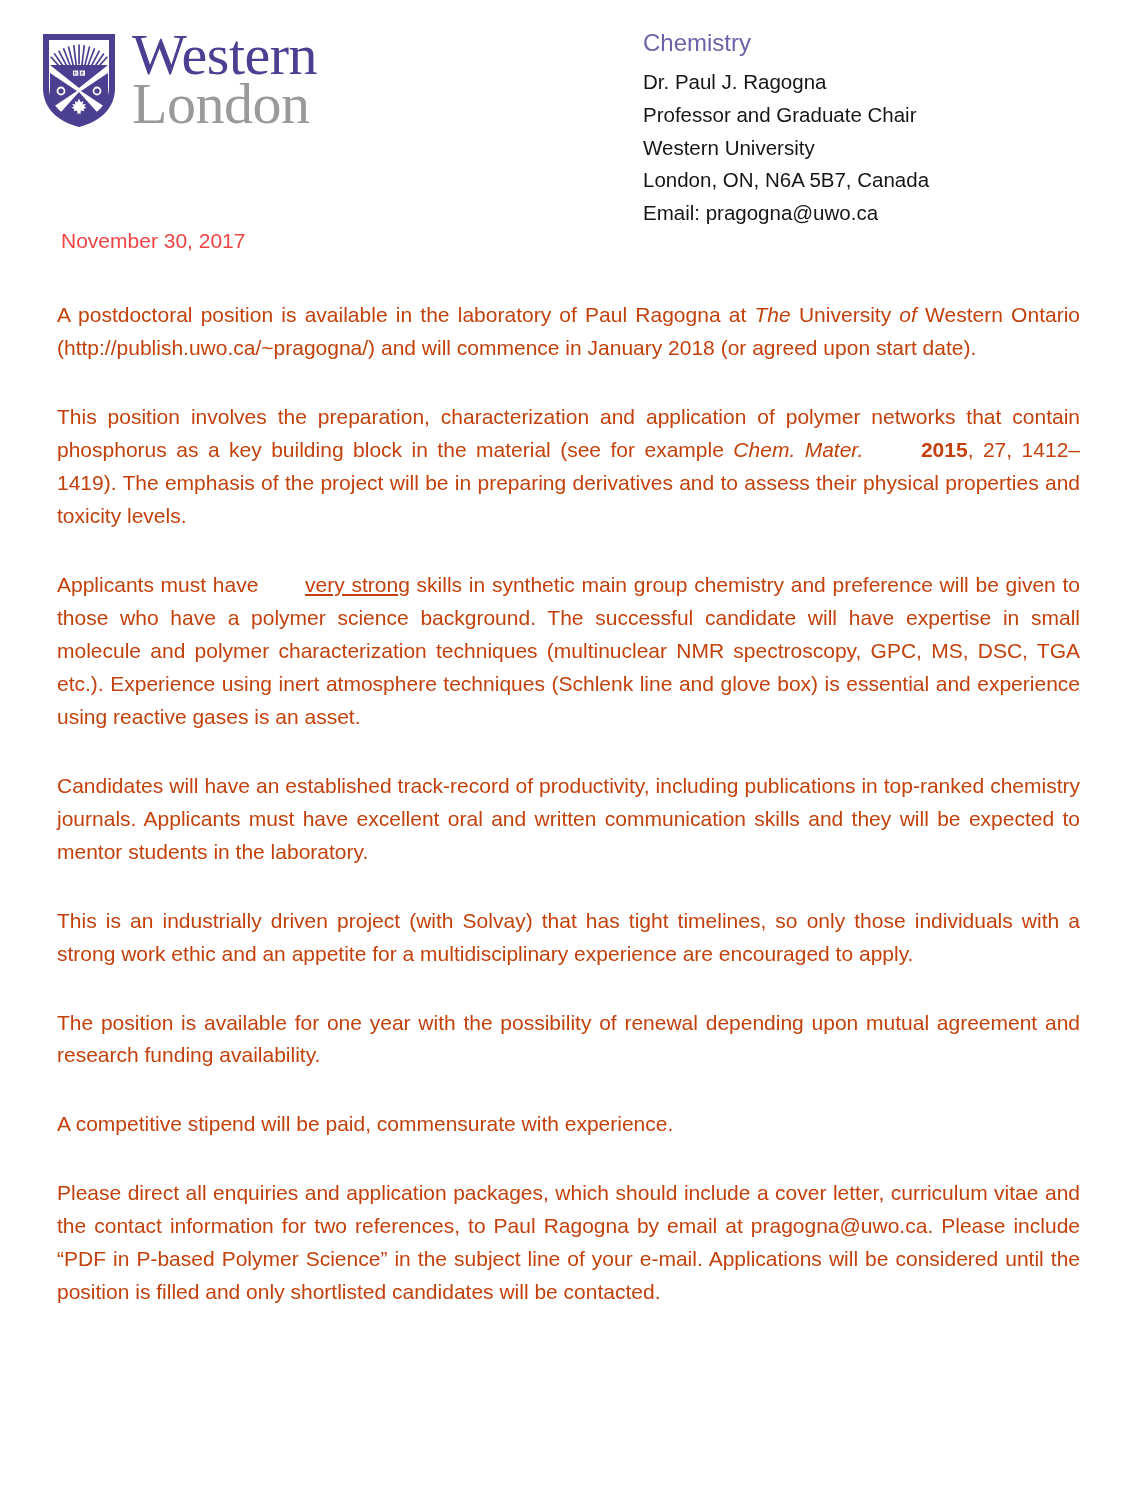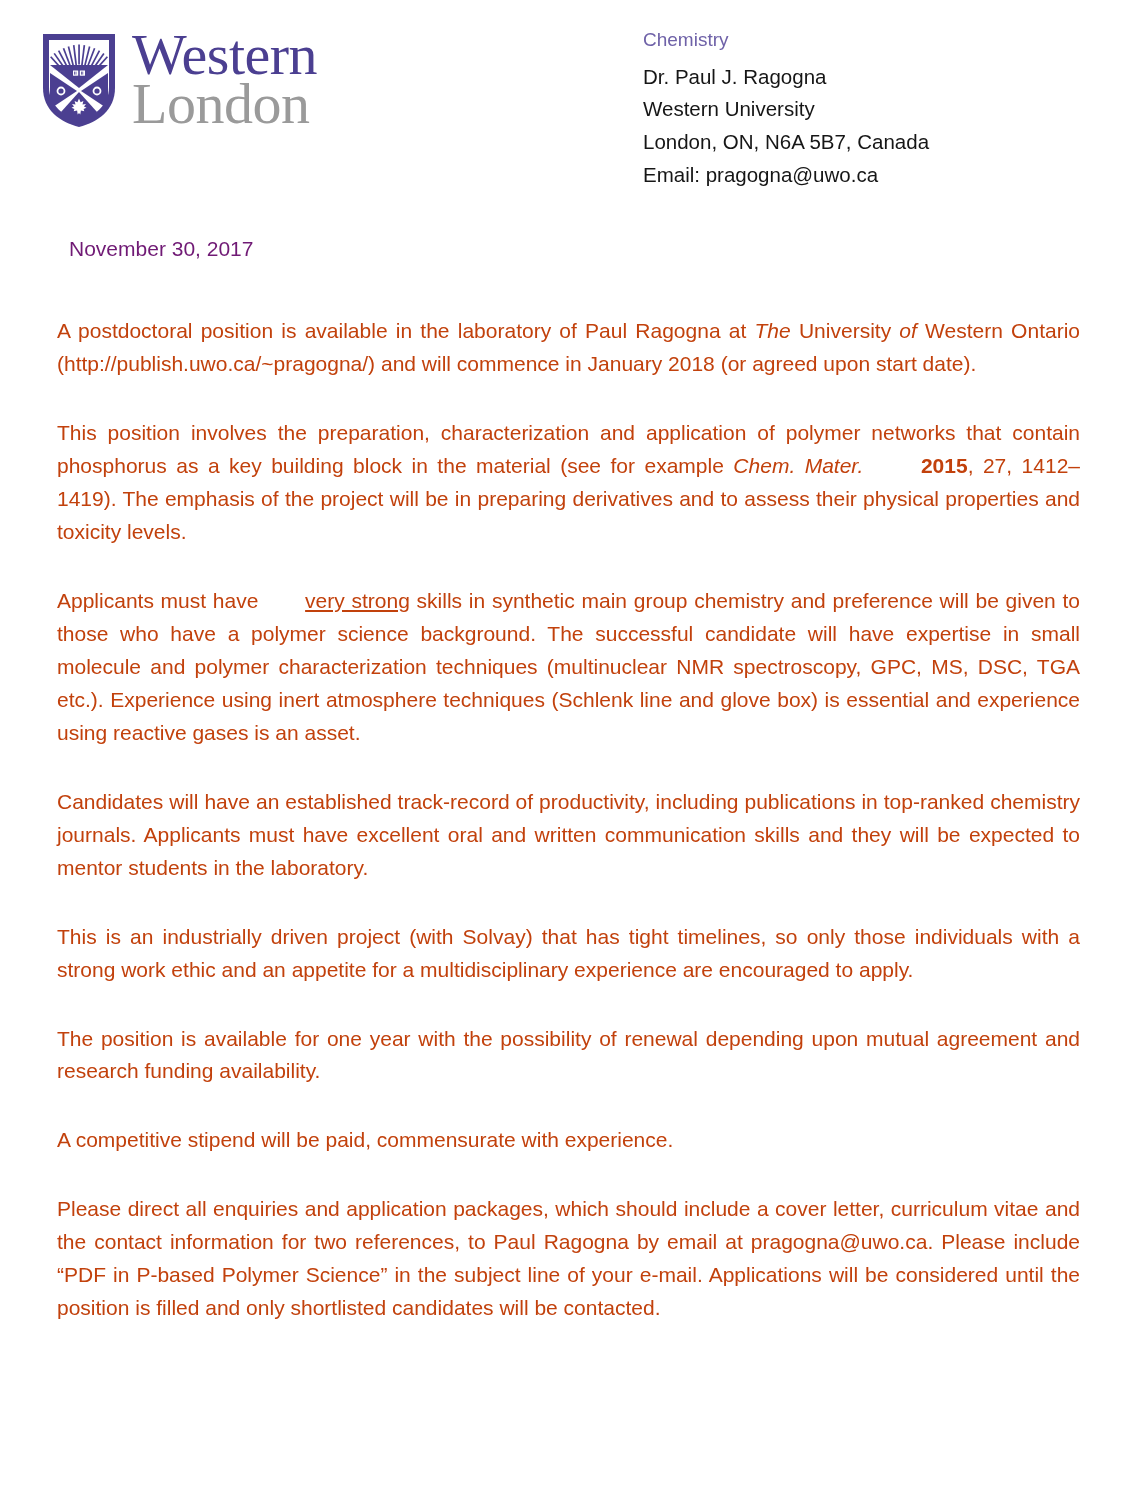--- a/index.html
+++ b/index.html
@@ -67,21 +67,21 @@
     display: block;
     margin-top: -6px;
   }
 
   .contact-block {
     position: absolute;
     left: 643px;
     top: 30px;
   }
   .dept-title {
-    font-size: 19px;
+    font-size: 24px;
     color: #6f62a8;
     font-weight: 400;
     margin: 0 0 10px 0;
     line-height: 1.1;
   }
   .contact-line {
     font-size: 20.5px;
     font-weight: normal;
     color: #161616;
     line-height: 1.59;
@@ -89,22 +89,22 @@
   }
 
   
   .doc-body {
     padding: 0 22px 0 57px;
     box-sizing: border-box;
   }
 
   .date-line {
     font-size: 21px;
-    color: #701a75;
-    margin: 12px;
+    color: #ef4444;
+    margin: 4px;
     padding-bottom: 0;
   }
 
   .subject-line {
     font-size: 20.5px;
     font-weight: bold;
     color: #111111;
     margin: 56px 0 0 0;
   }
 
@@ -197,20 +197,21 @@
 
       <div class="wordmark">
         <span class="w-line1">Western</span>
         <span class="w-line2">London</span>
       </div>
     </div>
 
     <div class="contact-block">
       <div class="dept-title">Chemistry</div>
       <div class="contact-line">Dr. Paul J. Ragogna</div>
+      <div class="contact-line">Professor and Graduate Chair</div>
       <div class="contact-line">Western University</div>
       <div class="contact-line">London, ON, N6A 5B7, Canada</div>
       <div class="contact-line">Email: pragogna@uwo.ca</div>
     </div>
   </div>
 
   <div class="doc-body">
 
     <div class="date-line">November 30, 2017</div>
 

